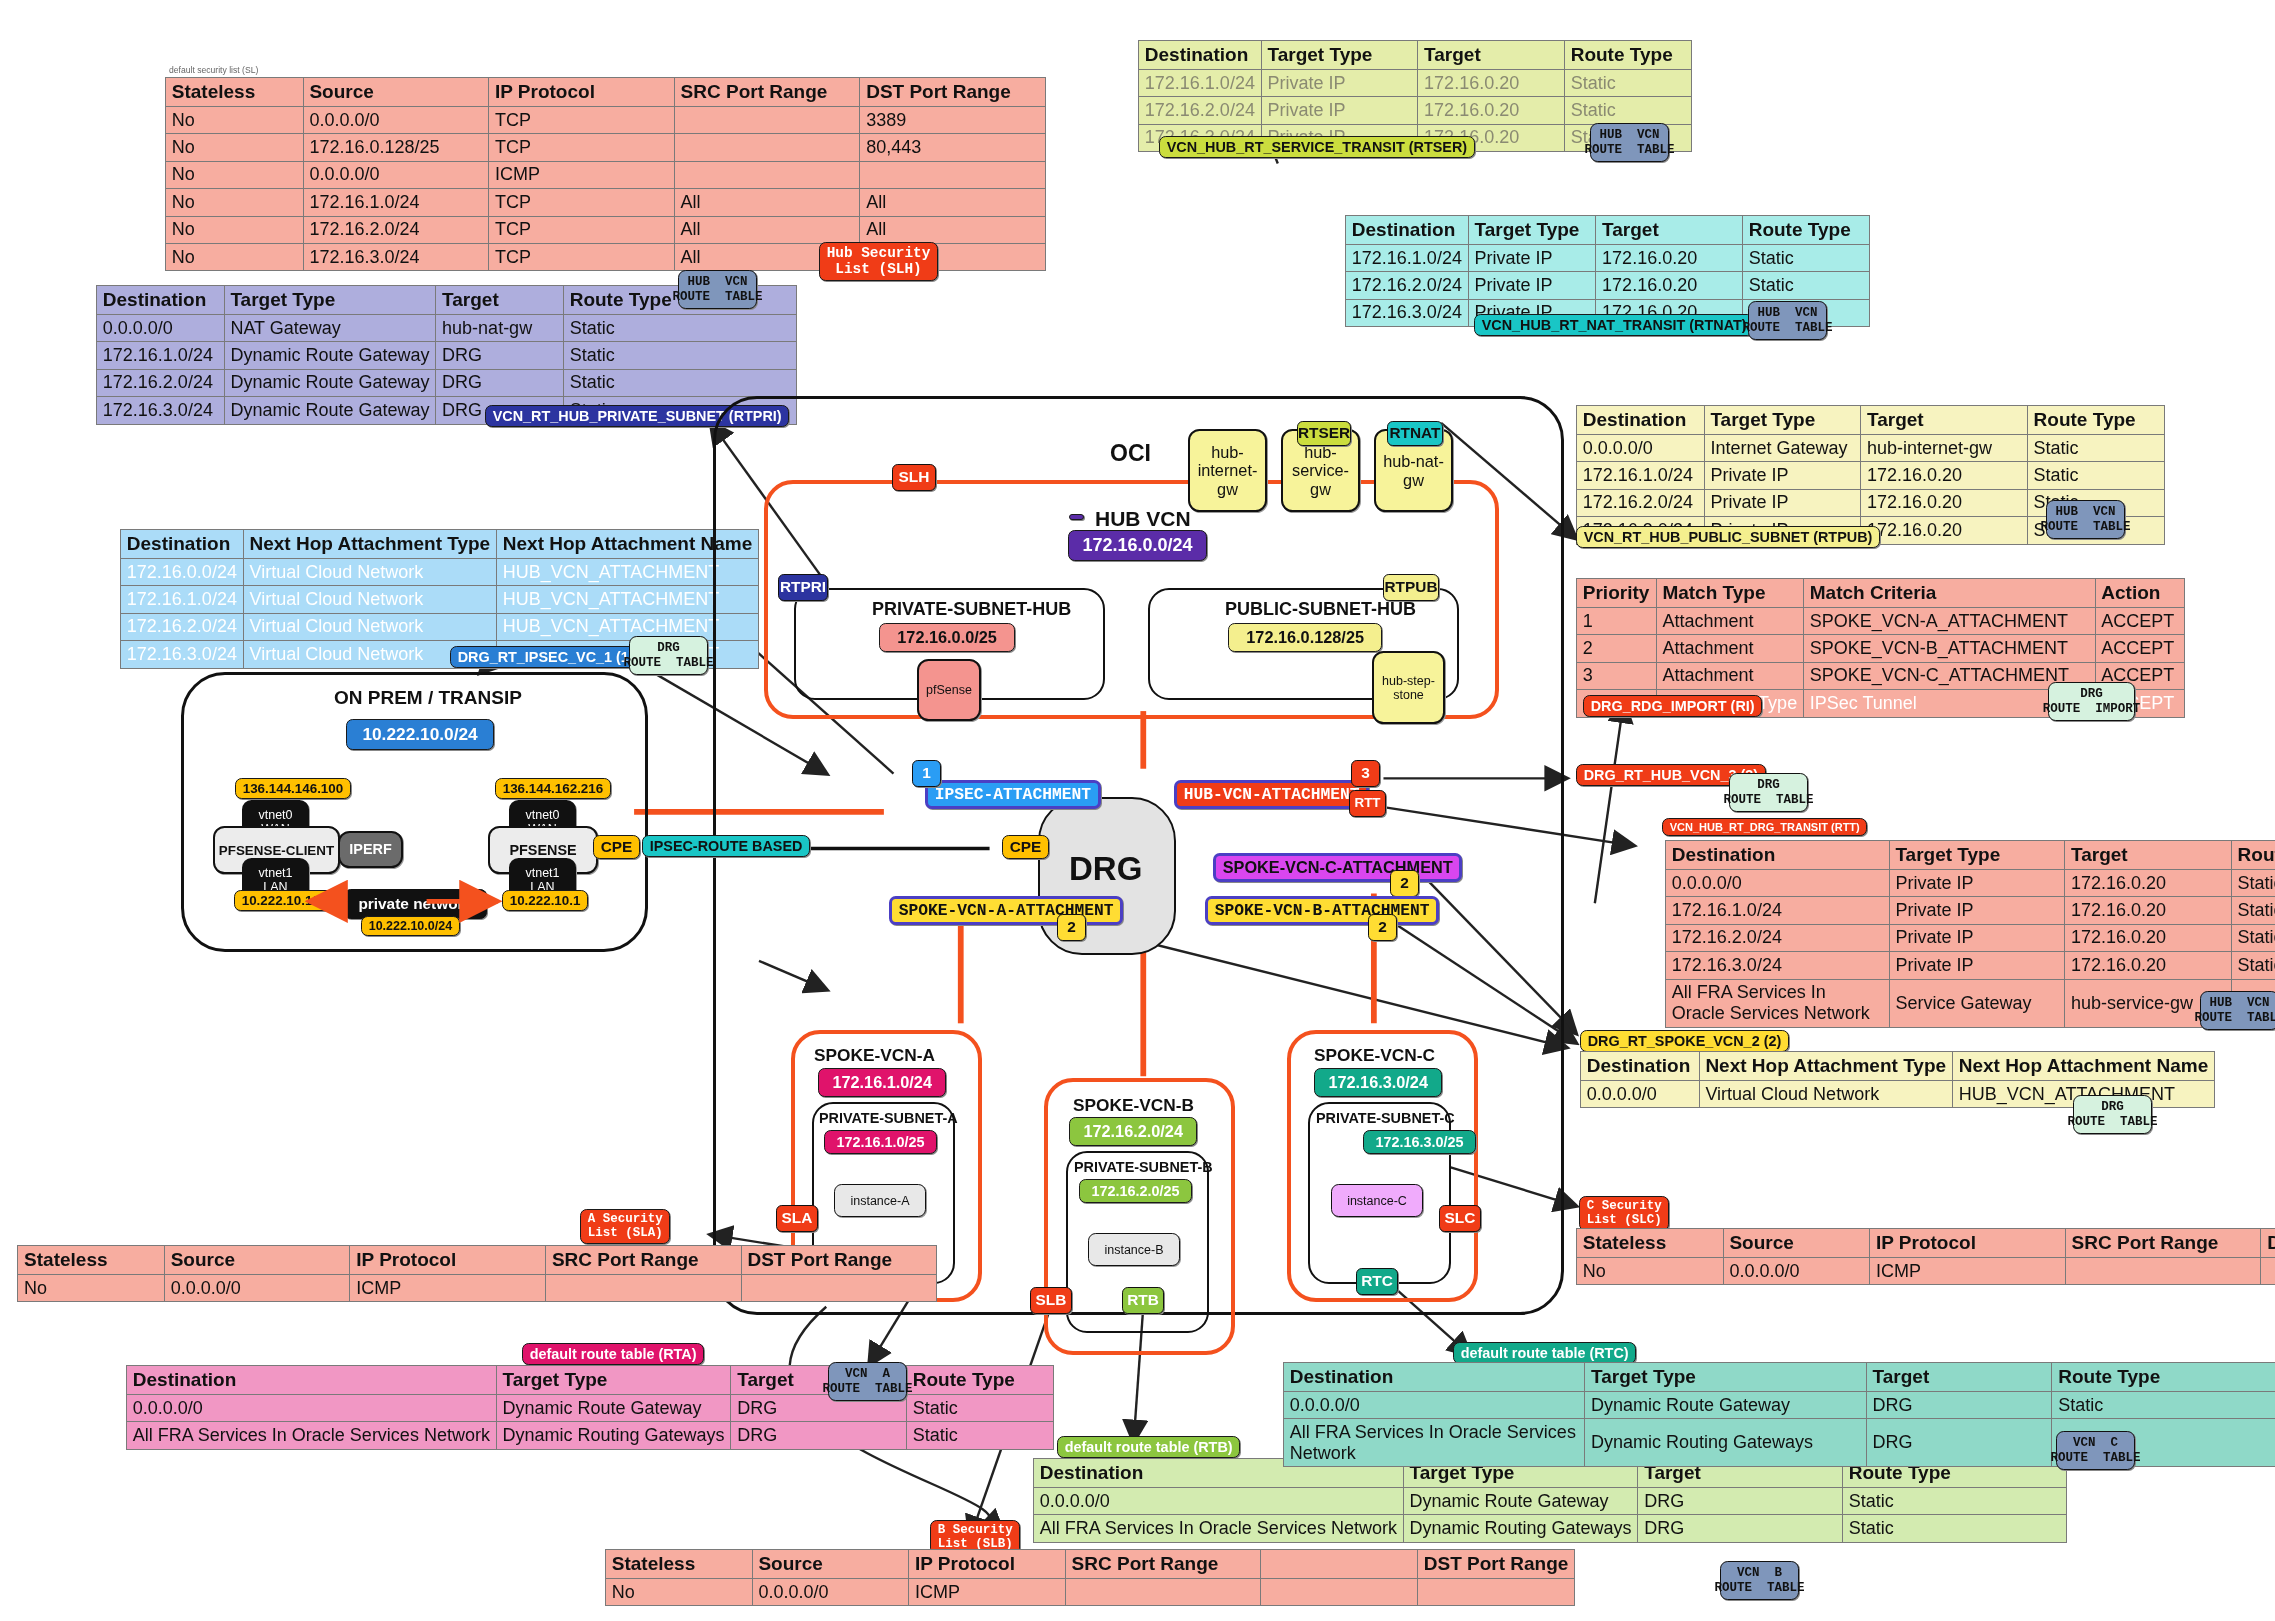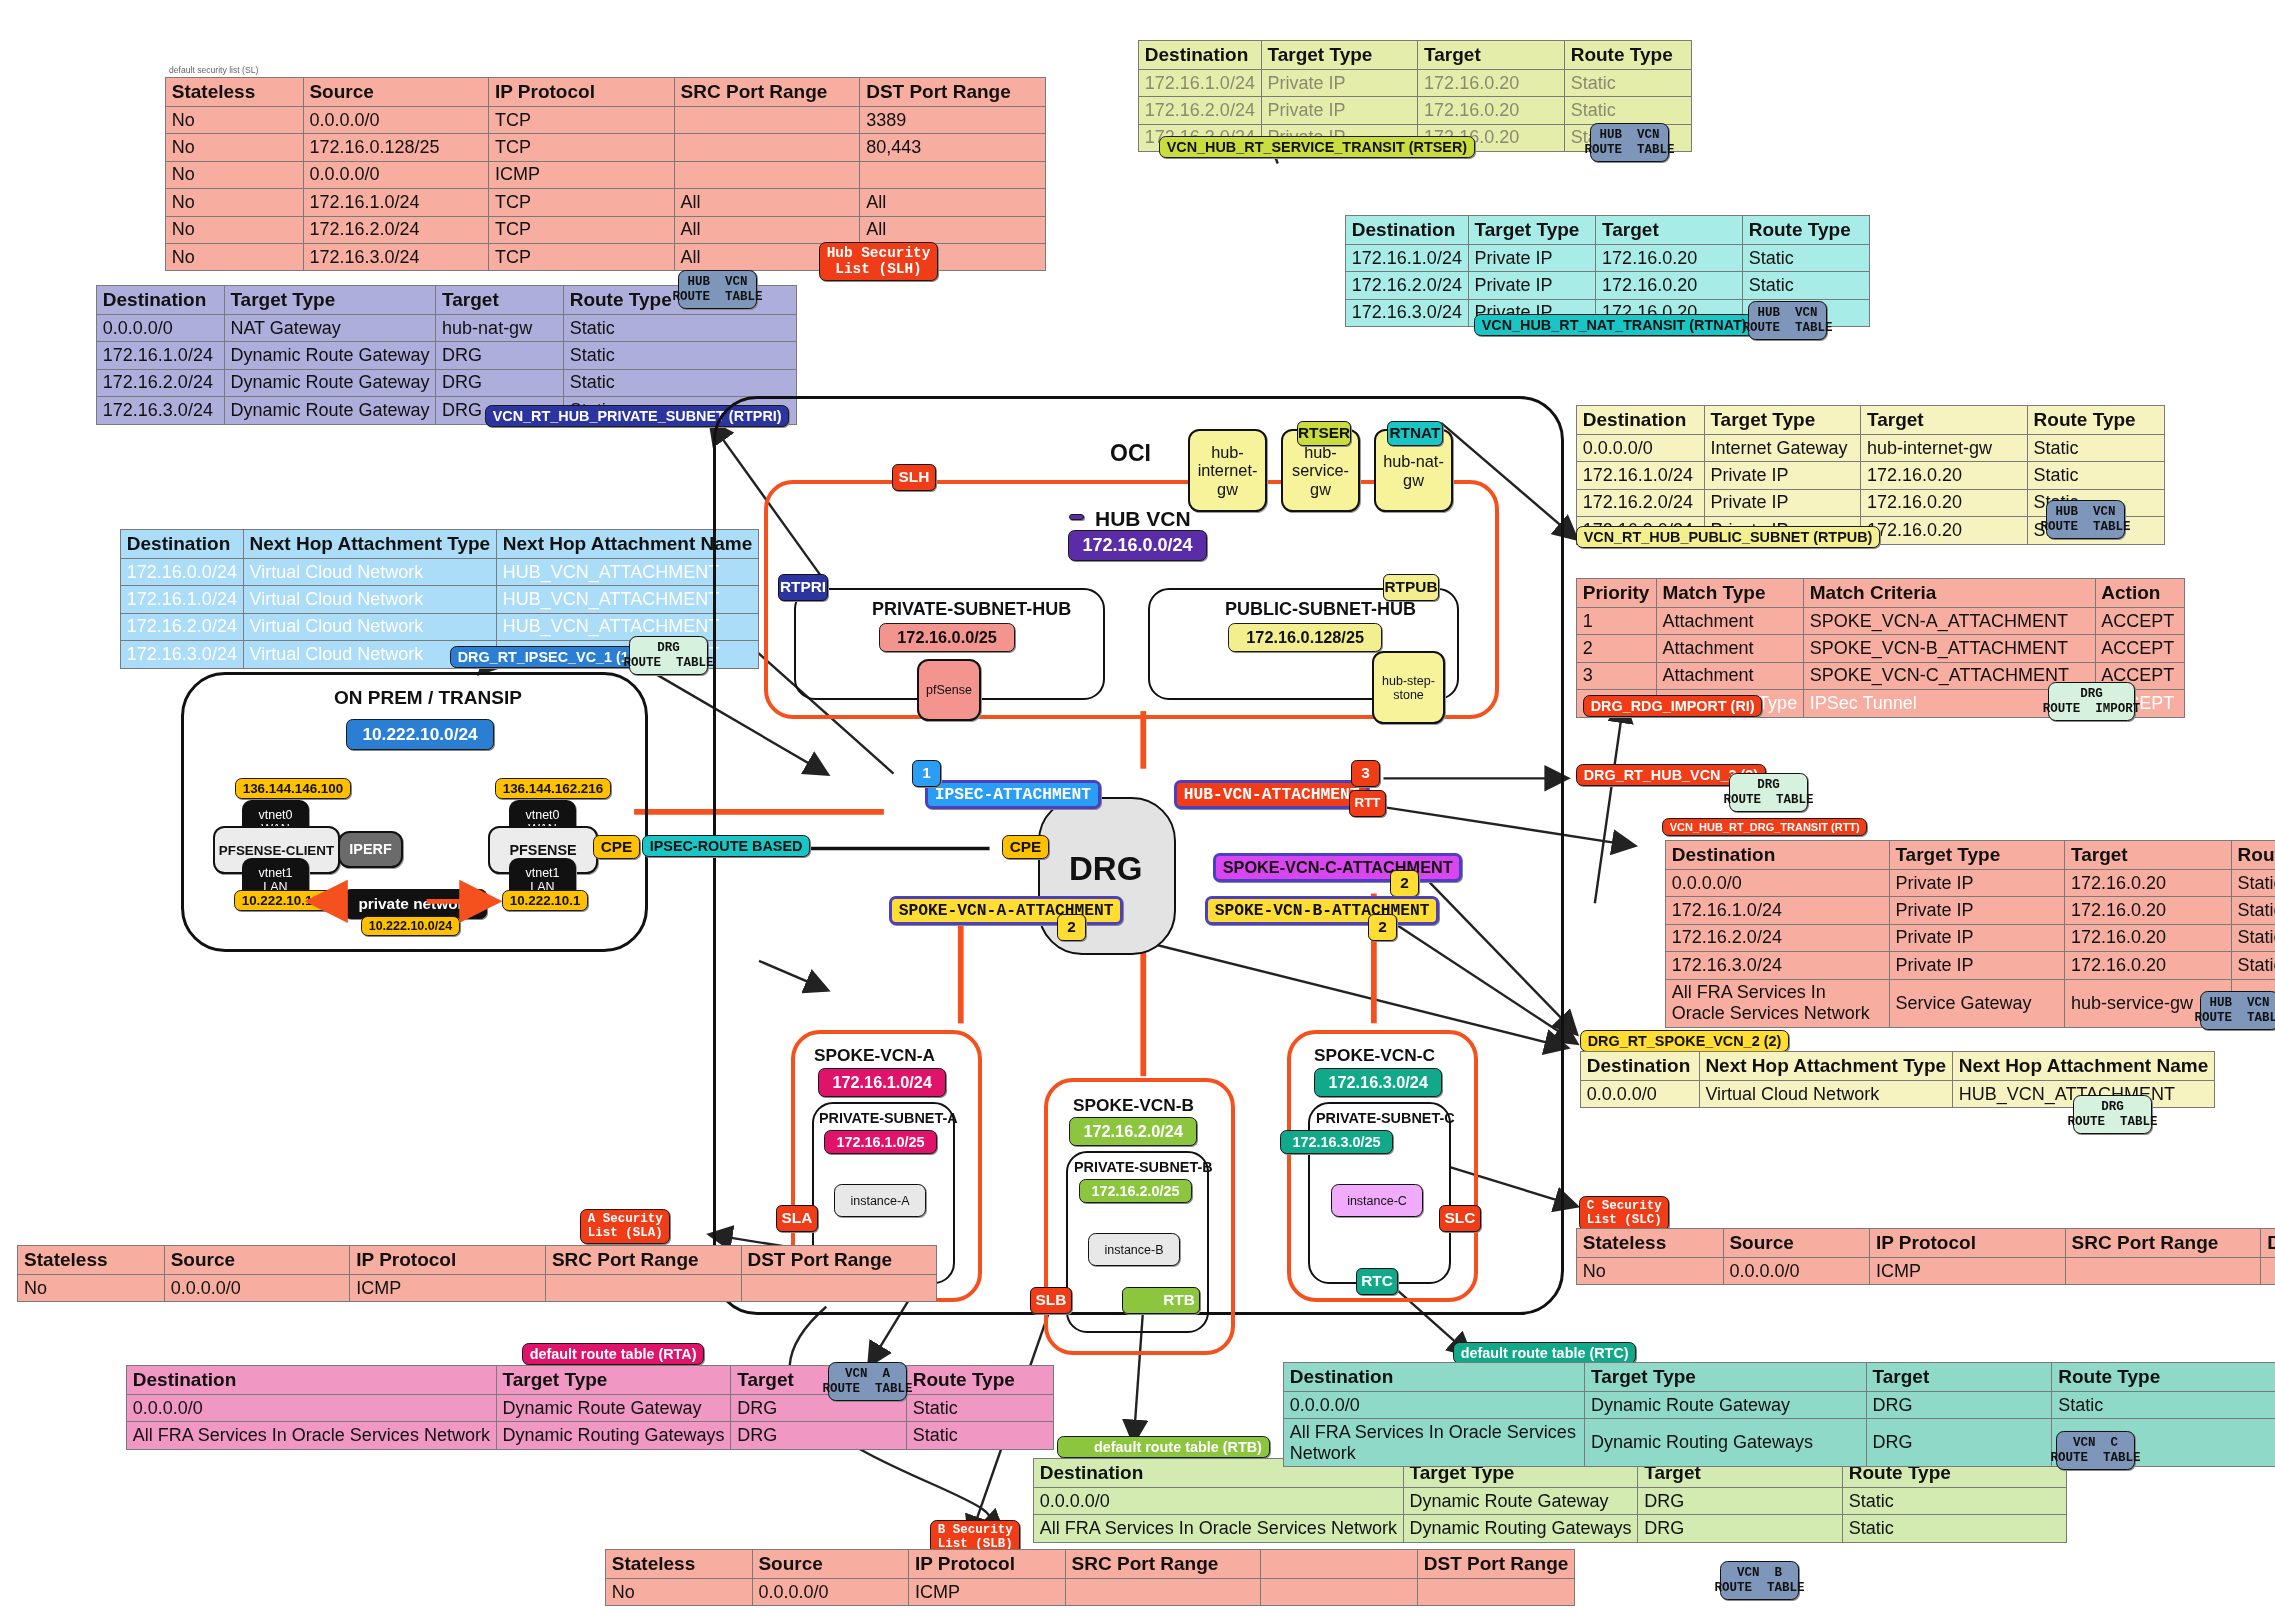--- a/index.html
+++ b/index.html
@@ -30,21 +30,21 @@
         padding:1.9px 6.7px;font-size:16.3px;font-weight:bold;white-space:nowrap;
         box-shadow:1px 1px 0 #888;}
   .pill.mono{font-family:"Liberation Mono",monospace;font-size:14.4px;line-height:1.15;text-align:center;}
   .p-blue{background:#2a7fd4;color:#fff;}
   .p-darkblue{background:#2c34a0;color:#fff;}
   .p-yellowgreen{background:#cbdd3e;color:#111;}
   .p-cyan{background:#19c6c6;color:#111;}
   .p-lightyellow{background:#f4ef8e;color:#111;}
   .p-red{background:#f03c17;color:#fff;}
   .p-magenta{background:#e0136b;color:#fff;}
-  .p-green{background:#8cc63f;color:#fff;padding-left:36px;}
+  .p-green{background:#8cc63f;color:#fff;}
   .p-teal{background:#12a98a;color:#fff;}
   .p-yellow{background:#ffdd33;color:#111;}
   .p-orange{background:#ffc000;color:#111;}
   .p-black{background:#111;color:#fff;border-color:#111;}
   .p-purple{background:#5b2ca8;color:#fff;}
   .p-salmon{background:#f4948f;color:#111;}
   
   .rbox{position:absolute;border:3.8px solid #111;border-radius:44px;background:transparent;}
   .rbox.orange{border-color:#f4511e;border-width:4.8px;border-radius:29px;}
   .rbox.thin{border-width:2.9px;border-radius:21px;}
@@ -591,21 +591,21 @@
 <div class="pill p-green abs" style="left:1079px;top:1179px;font-size:14.4px;padding:2.9px 11.5px;">172.16.2.0/25</div>
 <div class="node" style="left:1088px;top:1233px;width:90px;height:31px;background:#e8e8e8;font-size:12.5px;border-width:1.9px;border-radius:7.7px;">instance-B</div>
 <div class="badge p-red" style="left:1030px;top:1287px;width:40px;height:25px;">SLB</div>
 <div class="badge p-green" style="left:1122px;top:1287px;width:40px;height:25px;">RTB</div>
 
 <div class="rbox orange" style="left:1287px;top:1030px;width:183px;height:264px;"></div>
 <div class="lbl" style="left:1314px;top:1045px;font-size:17.3px;">SPOKE-VCN-C</div>
 <div class="pill p-teal abs" style="left:1314px;top:1068px;font-size:16.3px;padding:3.8px 13.4px;">172.16.3.0/24</div>
 <div class="rbox thin" style="left:1308px;top:1102px;width:139px;height:178px;"></div>
 <div class="lbl" style="left:1316px;top:1110px;font-size:14.4px;">PRIVATE-SUBNET-C</div>
-<div class="pill p-teal abs" style="left:1280px;top:1130px;font-size:14.4px;padding:2.9px 11.5px;text-align:right;">172.16.3.0/25</div>
+<div class="pill p-teal abs" style="left:1363px;top:1130px;font-size:14.4px;padding:2.9px 11.5px;text-align:right;">172.16.3.0/25</div>
 <div class="node" style="left:1331px;top:1184px;width:90px;height:31px;background:#f0abfc;font-size:12.5px;border-width:1.9px;border-radius:7.7px;">instance-C</div>
 <div class="badge p-red" style="left:1439px;top:1205px;width:40px;height:25px;">SLC</div>
 <div class="badge p-teal" style="left:1356px;top:1268px;width:40px;height:25px;">RTC</div>
 
 <div class="pill mono p-red abs" style="left:580px;top:1209px;white-space:pre;font-size:12.5px;">A Security
 List (SLA)</div>
 <div class="abs" style="left:17.3px;top:1245px;">
   <table class="rt t-salmon" id="tbl-sla">
       <thead>
         <tr>

